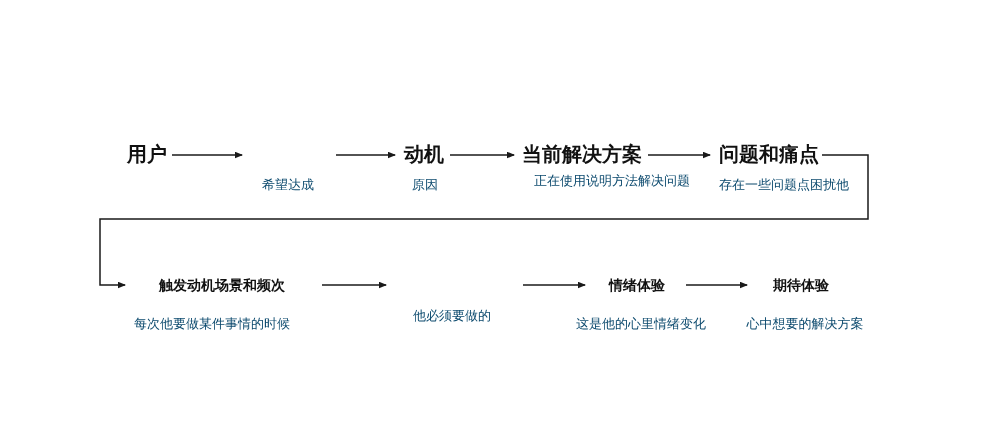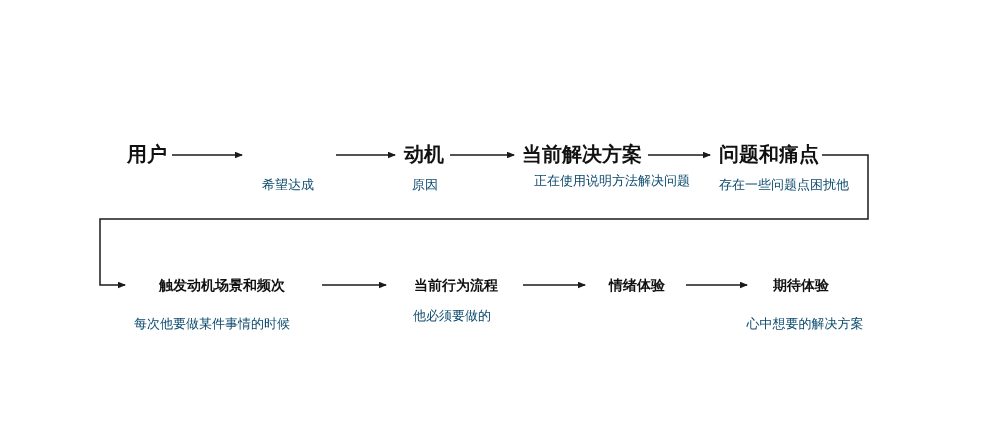--- a/index.html
+++ b/index.html
@@ -72,21 +72,21 @@
 
   <div class="node-title" style="left:582px; top:154px;">当前解决方案</div>
   <div class="node-sub" style="left:580px; top:181px;margin-left:32px;">正在使用说明方法解决问题</div>
 
   <div class="node-title" style="left:769px; top:154px;">问题和痛点</div>
   <div class="node-sub" style="left:768px; top:185px;margin-left:16px;">存在一些问题点困扰他</div>
 
   <div class="node-title r2" style="left:222px; top:286px;">触发动机场景和频次</div>
   <div class="node-sub" style="left:212px; top:324px;">每次他要做某件事情的时候</div>
 
-  <div class="node-title r2" style="left:456px; top:286px;">当前行为流程</div>
   <div class="node-sub" style="left:452px; top:316px;">他必须要做的</div>
 
   <div class="node-title r2" style="left:637px; top:286px;">情绪体验</div>
+  <div class="node-sub" style="left:641px; top:324px;">这是他的心里情绪变化</div>
 
   <div class="node-title r2" style="left:801px; top:286px;">期待体验</div>
   <div class="node-sub" style="left:805px; top:324px;">心中想要的解决方案</div>
 
 </div>
 
 </body></html>

